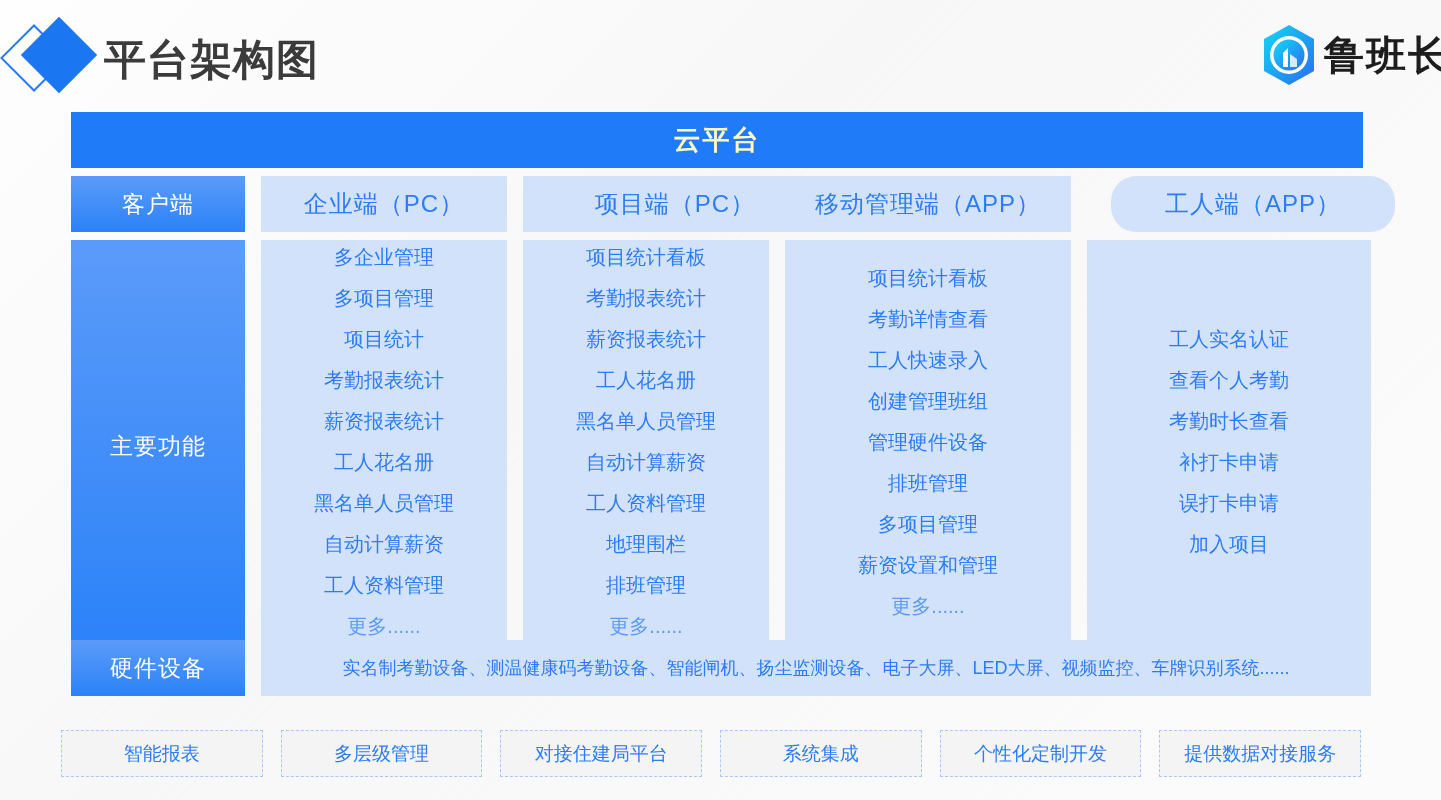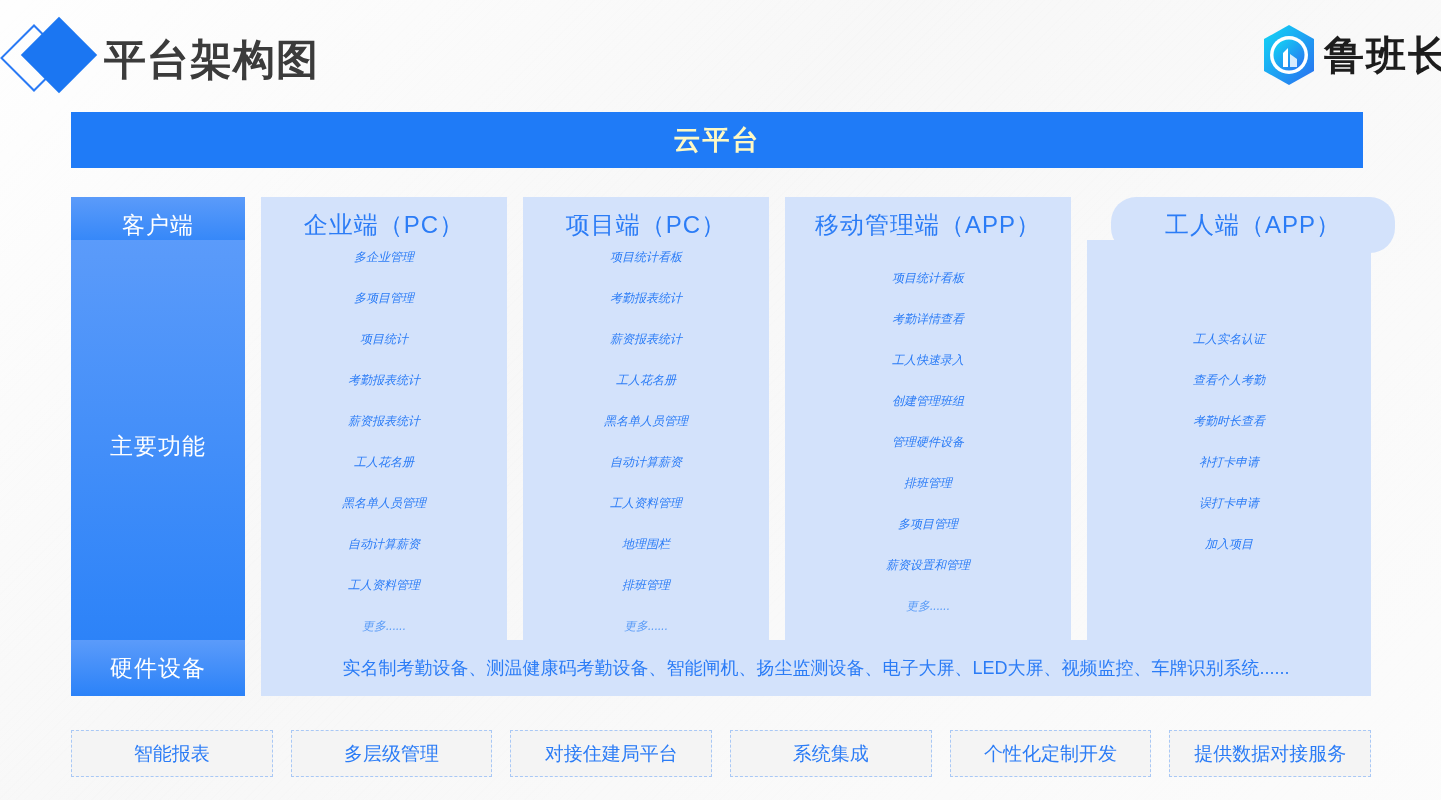--- a/index.html
+++ b/index.html
@@ -42,60 +42,60 @@
   
   .cloud-bar{
     position:absolute;left:71px;top:112px;width:1292px;height:56px;
     background:#1f7bf7;color:#fef9c3;
     display:flex;align-items:center;justify-content:center;
     font-size:27px;font-weight:bold;letter-spacing:2px;
   }
 
   
   .row-head{position:absolute;left:71px;top:176px;width:1300px;height:56px;}
-  .cell{position:absolute;top:0;height:56px;display:flex;align-items:center;justify-content:center;margin-top:21px;}
+  .cell{position:absolute;top:0;height:56px;display:flex;align-items:center;justify-content:center;}
   .side-cell{
     background:linear-gradient(180deg,#5b9bfa 0%,#2b82f8 100%);
     color:#fff;font-size:23px;letter-spacing:1px;
   }
   .head-cell{
     background:#d3e2fb;color:#2b7cf6;font-size:24px;letter-spacing:1px;white-space:nowrap;
   }
 
   .row-body{position:absolute;left:71px;top:240px;width:1300px;height:404px;}
   .side-main{
     position:absolute;left:0;top:0;width:174px;height:412px;
     background:linear-gradient(180deg,#5b9bfa 0%,#2b82f8 100%);
     color:#fff;font-size:23px;letter-spacing:1px;
     display:flex;align-items:center;justify-content:center;
   }
   .func-panel{
     position:absolute;top:0;height:404px;background:#d3e2fb;
     display:flex;flex-direction:column;align-items:center;justify-content:center;
     gap:2px;padding:0 6px;box-sizing:border-box;
   }
-  .func-item{font-size:12px;color:#2b7cf6;line-height:39px;white-space:nowrap;font-style:italic;}
+  .func-item{font-size:20px;color:#2b7cf6;line-height:39px;white-space:nowrap;}
   .func-item.more{color:#5b9cf7;}
 
   
   .row-hw{position:absolute;left:71px;top:640px;width:1300px;height:56px;}
   .hw-side{
     position:absolute;left:0;top:0;width:174px;height:56px;
     background:linear-gradient(180deg,#5b9bfa 0%,#2b82f8 100%);
     color:#fff;font-size:23px;letter-spacing:1px;
     display:flex;align-items:center;justify-content:center;
   }
   .hw-panel{
     position:absolute;left:190px;top:0;width:1110px;height:56px;
     background:#d3e2fb;color:#2b7cf6;font-size:18px;
     display:flex;align-items:center;justify-content:center;white-space:nowrap;
   }
 
   
-  .row-foot{position:absolute;left:71px;top:730px;width:1300px;height:47px;display:flex;gap:18px;}
+  .row-foot{position:absolute;left:61px;top:730px;width:1300px;height:47px;display:flex;gap:18px;}
   .foot-box{
     flex:1;border:1px dashed #a9c8f5;background:#f4f4f4;
     display:flex;align-items:center;justify-content:center;
     color:#2b7cf6;font-size:19px;white-space:nowrap;
   }
 </style>
 </head>
 <body>
 
 <div class="bg-texture"></div>
@@ -126,21 +126,21 @@
       </svg>
       <span class="brand-name">鲁班长</span>
     </div>
   </div>
 
   <div class="cloud-bar">云平台</div>
 
   <div class="row-head">
     <div class="cell side-cell" style="left:0;width:174px;">客户端</div>
     <div class="cell head-cell" style="left:190px;width:246px;">企业端（PC）</div>
-    <div class="cell head-cell" style="left:452px;width:246px;">项目端（PC）</div>
+    <div class="cell head-cell" style="left:452px;width:246px;padding-left:29px;">项目端（PC）</div>
     <div class="cell head-cell" style="left:714px;width:286px;">移动管理端（APP）</div>
     <div class="cell head-cell" style="left:1040px;width:284px;border-radius:25px;">工人端（APP）</div>
   </div>
 
   <div class="row-body">
     <div class="side-main">主要功能</div>
 
     <div class="func-panel" style="left:190px;width:246px;">
       <div class="func-item">多企业管理</div>
       <div class="func-item">多项目管理</div>

